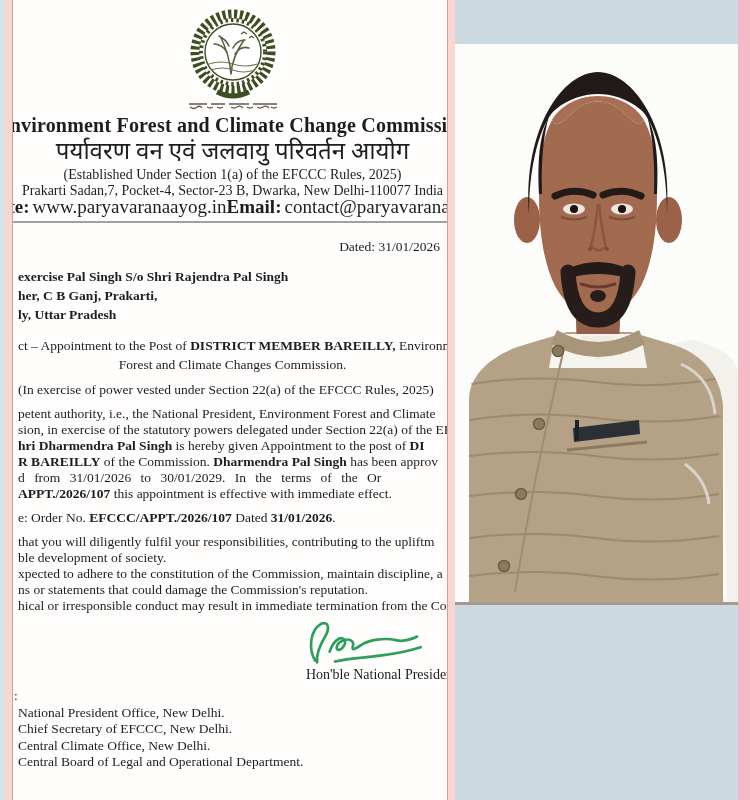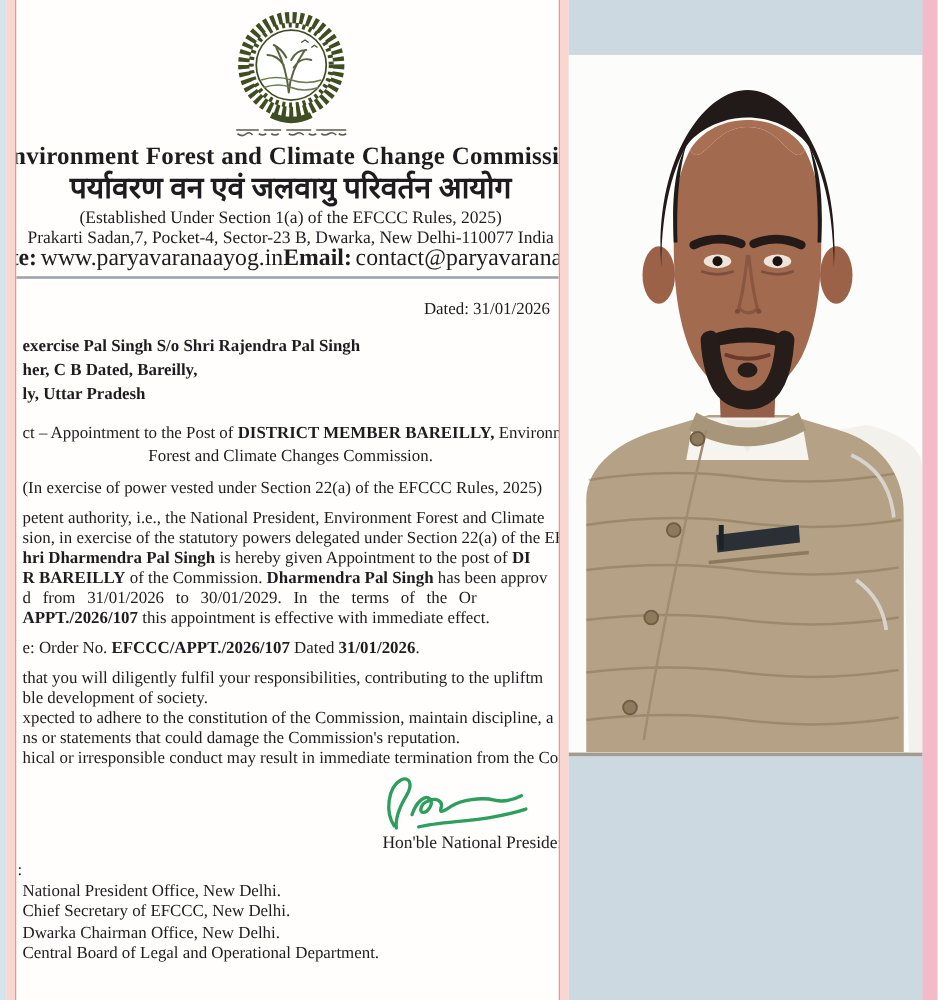--- a/index.html
+++ b/index.html
@@ -18,21 +18,21 @@
   #letter-border-right{right:0;background:linear-gradient(to right,#dd9c92 0 1px,#f9d6cf 1px 8px);}
   #letter-inner{
     position:absolute;left:8px;top:0;width:434px;height:800px;overflow:hidden;
     padding-left:5px;box-sizing:border-box;
   }
   
   #logo-wrap{text-align:center;padding-top:8px;height:96px;}
   #logo-caption{display:flex;justify-content:center;height:8px;margin-top:-2px;}
   .cline{display:flex;justify-content:center;white-space:nowrap;}
   #org-en{font-weight:bold;font-size:20px;line-height:23px;margin-top:4px;letter-spacing:.2px;}
-  #org-hi{font-weight:bold;font-size:24px;line-height:27px;margin-top:1px;}
+  #org-hi{font-weight:normal;font-size:24px;line-height:27px;margin-top:1px;}
   #established{font-size:14px;line-height:16px;margin-top:2px;}
   #address{font-size:14px;line-height:16px;}
   #website-line{font-size:19px;line-height:16px;}
   #website-line b{margin-right:3px;}
   #website-line .sp{width:8px;display:inline-block;}
   #head-divider{border:none;border-top:2px solid #9ba1a6;margin:6px 0 0 -5px;width:434px;}
   
   .ln{white-space:nowrap;font-size:13.5px;line-height:16px;}
   .lh19{line-height:19px;}
   .r{text-align:right;padding-right:7px;}
@@ -92,21 +92,21 @@
         <span>www.paryavaranaayog.in</span>
         <span class="sp"></span>
         <b>Email:</b>
         <span>contact@paryavaranaayog.in</span>
       </div>
       <hr id="head-divider">
 
       <div id="body-lines">
           <div class="ln r mt16"><span>Dated: 31/01/2026</span></div>
           <div class="ln b lh19 mt12"><span>exercise Pal Singh S/o Shri Rajendra Pal Singh</span></div>
-          <div class="ln b lh19"><span>her, C B Dated, Bareilly,</span></div>
+          <div class="ln b lh19"><span>her, C B Ganj, Prakarti,</span></div>
           <div class="ln b lh19"><span>ly, Uttar Pradesh</span></div>
           <div class="ln lh19 mt12"><span>ct – Appointment to the Post of </span><b>DISTRICT MEMBER BAREILLY,</b><span> Environment</span></div>
           <div class="ln c lh19">
             <span>Forest and Climate Changes Commission.</span>
           </div>
           <div class="ln mt8"><span>(In exercise of power vested under Section 22(a) of the EFCCC Rules, 2025)</span></div>
           <div class="ln mt8"><span>petent authority, i.e., the National President, Environment Forest and Climate</span></div>
           <div class="ln "><span>sion, in exercise of the statutory powers delegated under Section 22(a) of the EFCC</span></div>
           <div class="ln "><b>hri Dharmendra Pal Singh</b><span> is hereby given Appointment to the post of </span><b>DI</b></div>
           <div class="ln "><b>R BAREILLY</b><span> of the Commission. </span><b>Dharmendra Pal Singh</b><span> has been approv</span></div>
@@ -129,21 +129,21 @@
           </g>
         </svg>
         <div id="sig-title">Hon'ble National President</div>
       </div>
 
       <div id="copy-block">
         <div id="copy-colon">:</div>
         <div id="copy-items">
             <div class="copy-item">National President Office, New Delhi.</div>
             <div class="copy-item">Chief Secretary of EFCCC, New Delhi.</div>
-            <div class="copy-item">Dwarka Chairman Office, New Delhi.</div>
+            <div class="copy-item">Central Climate Office, New Delhi.</div>
             <div class="copy-item">Central Board of Legal and Operational Department.</div>
           </div>
       </div>
 
     </div>
   </div>
 
   <div id="photo-panel">
     <div id="band-top"></div>
     <div id="photo">

